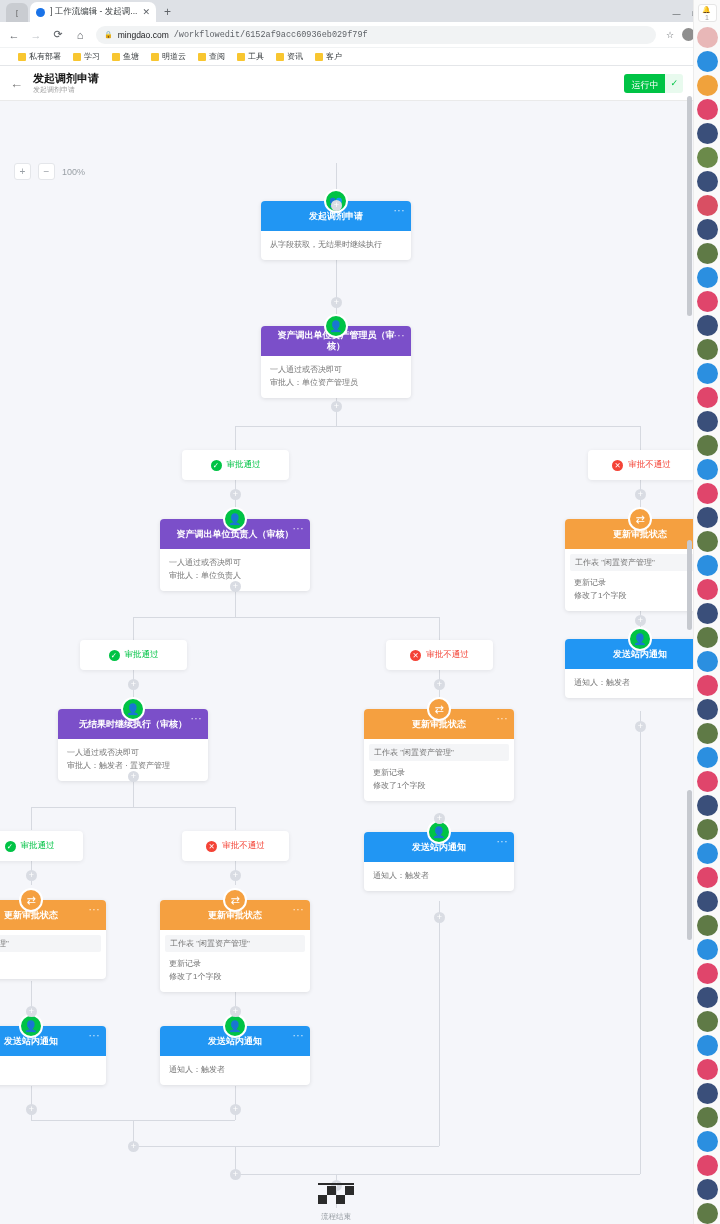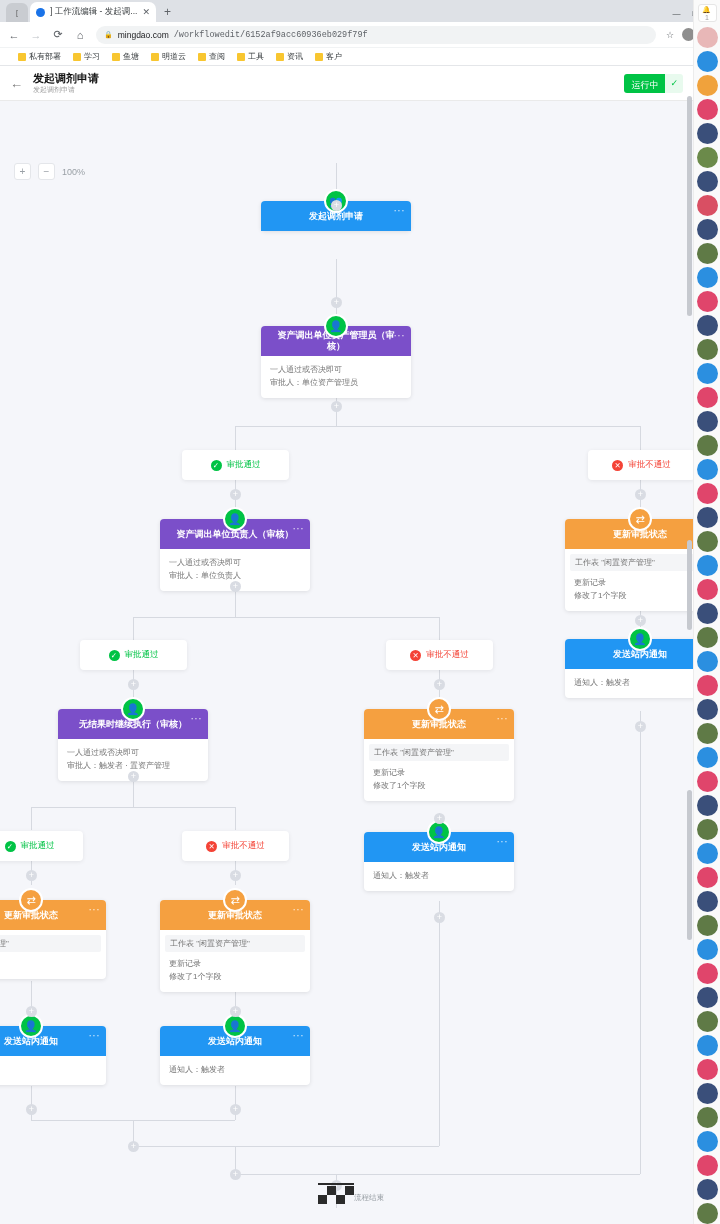--- a/index.html
+++ b/index.html
@@ -136,21 +136,21 @@
   }
   .chip-ico { width: 11px; height: 11px; border-radius: 50%; color: #fff; font-size: 7.5px;
     display: flex; align-items: center; justify-content: center; flex: none; }
   .chip.pass .chip-ico { background: #00c345; }
   .chip.pass .chip-txt { color: #00c345; }
   .chip.fail .chip-ico { background: #f44336; }
   .chip.fail .chip-txt { color: #f44336; }
   .chip-txt { font-size: 8.5px; }
 
   
-  .endwrap { position: absolute; z-index: 3; display: flex; flex-direction: row; align-items: center; }
+  .endwrap { position: absolute; z-index: 3; display: flex; flex-direction: column; align-items: center; }
   .flag { width: 36px; height: 26px; position: relative; }
   .flag-top { position: absolute; top: 0; left: 0; right: 0; height: 2px; background: #2b2b2b; }
   .checks { position: absolute; top: 3px; left: 0; width: 36px; height: 22px; }
   .ck { position: absolute; width: 9px; height: 9px; background: #2b2b2b; }
   .endlabel { font-size: 7.5px; color: #9aa0a6; margin-top: 3px; }
 
   
   .rail {
     position: absolute; top: 0; right: 0; width: 27px; height: 1224px;
     background: #fafafa; border-left: 1px solid #ececec; z-index: 9;
@@ -339,20 +339,23 @@
     <div class="dot" style="left:128px; top:1040px;">+</div>
     <div class="dot" style="left:230px; top:1068px;">+</div>
     <div class="dot" style="left:331px; top:1079px;">+</div>
 
     <div class="node blue" style="left:261px; top:100px;">
       <div class="node-head">
         <span class="node-ico">👥</span>
         <span class="node-head-title">发起调剂申请</span>
         <span class="dots3">···</span>
       </div>
+      <div class="node-body">
+        <div class="node-line">从字段获取，无结果时继续执行</div>
+      </div>
     </div>
 
     <div class="node purple" style="left:261px; top:225px;">
       <div class="node-head">
         <span class="node-ico">👤</span>
         <span class="node-head-title">资产调出单位资产管理员（审核）</span>
         <span class="dots3">···</span>
       </div>
       <div class="node-body">
         <div class="node-line">一人通过或否决即可</div>

